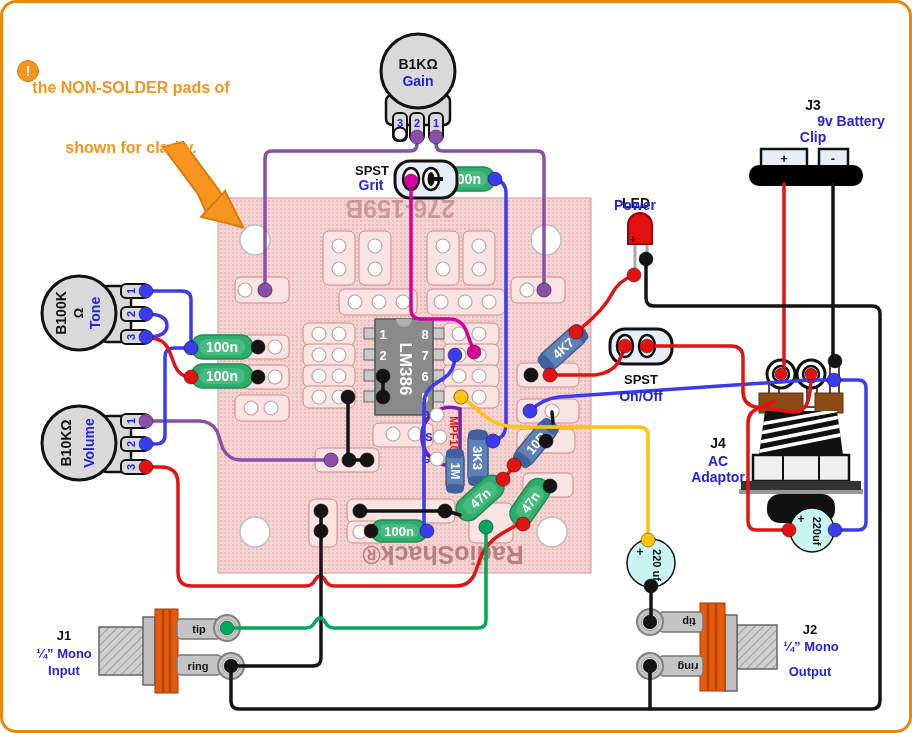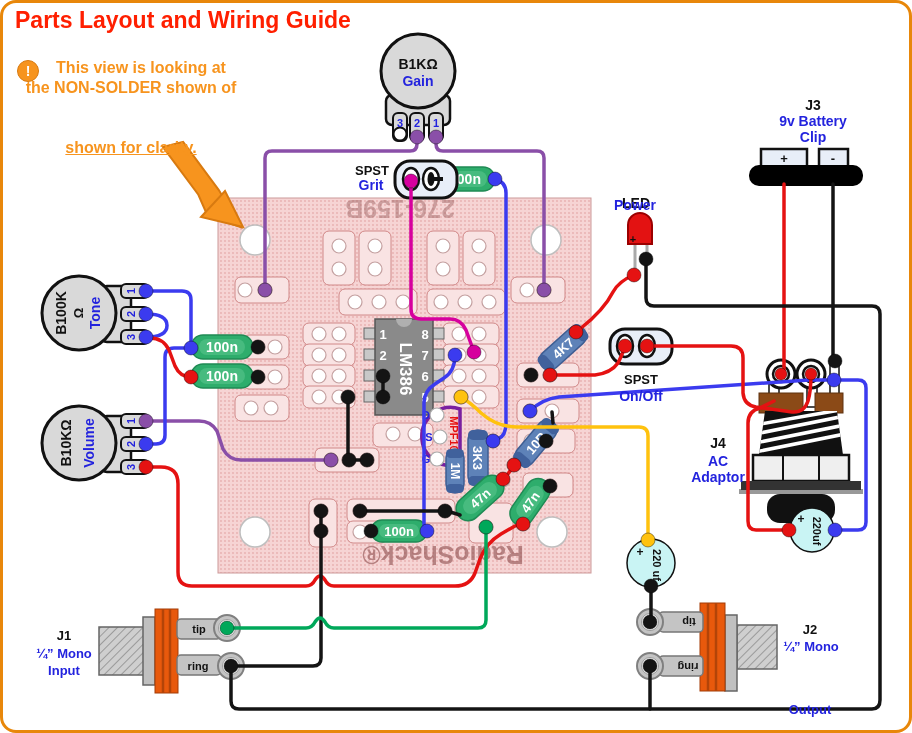--- a/index.html
+++ b/index.html
@@ -511,26 +511,24 @@
           <circle cx="408" cy="178" r="7"></circle>
           <circle cx="471" cy="349" r="7"></circle>
         </g>
     <g fill="#00A85A">
           <circle cx="483" cy="524" r="7"></circle>
           <circle cx="224" cy="625" r="7"></circle>
         </g>
   </g>
 </svg>
 
-<div id="title">Parts Layout and Wiring Guide</div>
 
 <div id="warnicon">!</div>
-<div class="warnline" style="top:56px;left:138px;">This view is looking at</div>
-<div class="warnline" style="top:76px;">the NON-SOLDER shown of</div>
-<div class="warnline" style="top:136px;text-decoration:underline;">shown for clarity.</div>
+<div class="warnline" style="top:76px;">the NON-SOLDER pads of</div>
+<div class="warnline" style="top:136px;">shown for clarity.</div>
 
 <div class="lbl c-black f14" style="left:415px;top:49px;margin-top:12px;">B1KΩ</div>
 <div class="lbl c-blue f14" style="left:415px;top:78px;">Gain</div>
 
 <div class="lbl c-black f14 r90" style="left:58px;top:310px;">B100K</div>
 <div class="lbl c-black f13 r90" style="left:75px;top:310px;">Ω</div>
 <div class="lbl c-blue f14 r90" style="left:92px;top:310px;">Tone</div>
 
 <div class="lbl c-black f14 r90" style="left:63px;top:440px;">B10KΩ</div>
 <div class="lbl c-blue f14 r90" style="left:86px;top:440px;">Volume</div>
@@ -539,38 +537,38 @@
 <div class="lbl c-blue f14" style="left:368px;top:182px;">Grit</div>
 
 <div class="lbl c-black f13" style="left:638px;top:376px;">SPST</div>
 <div class="lbl c-blue f14" style="left:638px;top:393px;">On/Off</div>
 
 <div class="lbl c-black f14" style="left:633px;top:200px;">LED</div>
 <div class="lbl c-blue f14" style="left:632px;top:202px;">Power</div>
 <div class="lbl c-black f11" style="left:630px;top:236px;">+</div>
 
 <div class="lbl c-black f14" style="left:810px;top:102px;">J3</div>
-<div class="lbl c-blue f14" style="left:810px;top:118px;">9v Battery</div>
+<div class="lbl c-blue f14" style="left:848px;top:118px;">9v Battery</div>
 <div class="lbl c-blue f14" style="left:810px;top:134px;">Clip</div>
 <div class="lbl c-black f13" style="left:781px;top:155px;">+</div>
 <div class="lbl c-black f13" style="left:830px;top:155px;">-</div>
 
 <div class="lbl c-black f14" style="left:715px;top:440px;">J4</div>
 <div class="lbl c-blue f14" style="left:715px;top:458px;">AC</div>
 <div class="lbl c-blue f14" style="left:715px;top:474px;">Adaptor</div>
 
 <div class="lbl c-black f13" style="left:61px;top:632px;">J1</div>
 <div class="lbl c-blue f13" style="left:61px;top:650px;">¼” Mono</div>
 <div class="lbl c-blue f13" style="left:61px;top:667px;">Input</div>
 <div class="lbl c-black f15" style="left:196px;top:626px;">tip</div>
 <div class="lbl c-black f15" style="left:195px;top:663px;">ring</div>
 
 <div class="lbl c-black f13" style="left:807px;top:626px;">J2</div>
 <div class="lbl c-blue f13" style="left:808px;top:643px;">¼” Mono</div>
-<div class="lbl c-blue f13" style="left:807px;top:668px;margin-top:38px;">Output</div>
+<div class="lbl c-blue f13" style="left:807px;top:668px;">Output</div>
 <div class="lbl c-black f15 r180" style="left:686px;top:618px;">tip</div>
 <div class="lbl c-black f15 r180" style="left:685px;top:663px;">ring</div>
 
 <div class="lbl c-black f12" style="left:637px;top:549px;">+</div>
 <div class="lbl c-black f11 rp90" style="left:653px;top:562px;">220 uf</div>
 <div class="lbl c-black f12" style="left:798px;top:516px;">+</div>
 <div class="lbl c-black f11 rp90" style="left:813px;top:528px;">220uf</div>
 
 </div>
 

